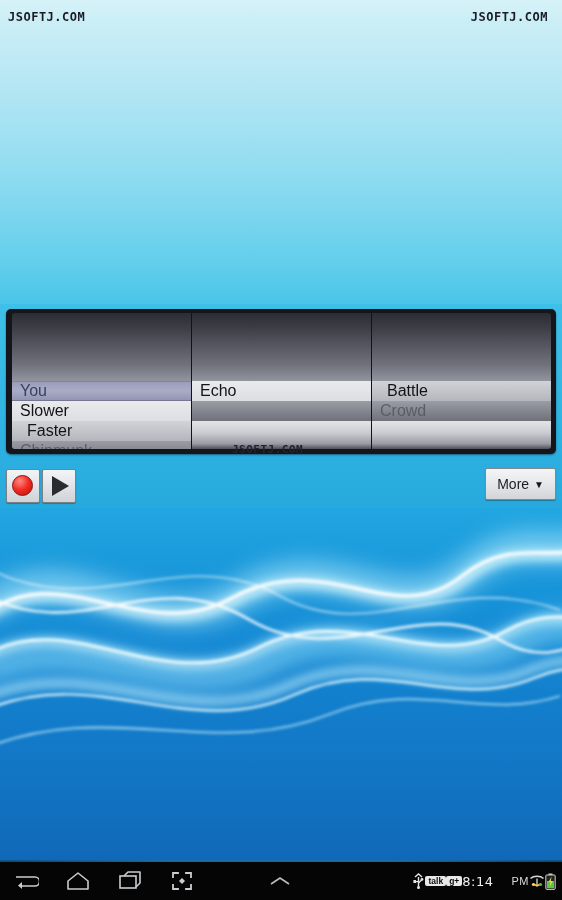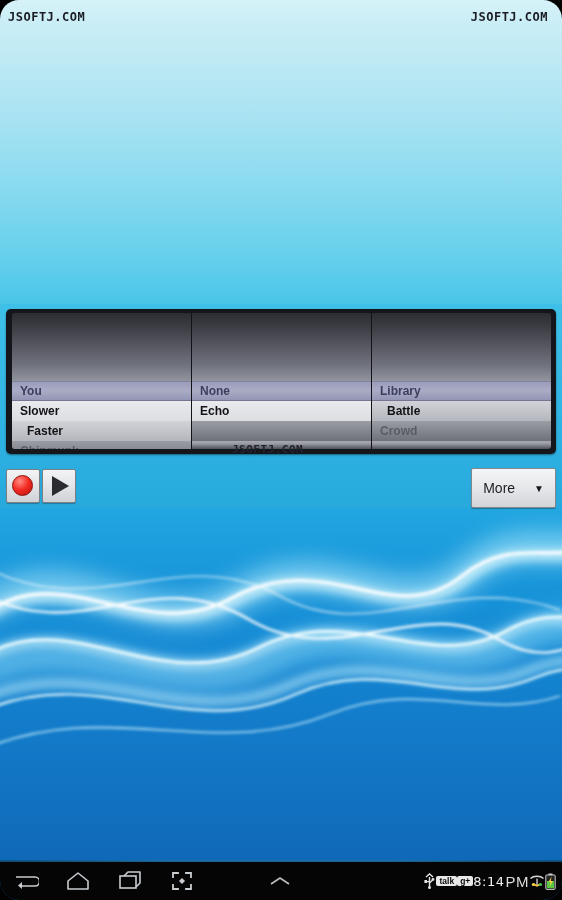--- a/index.html
+++ b/index.html
@@ -12,21 +12,20 @@
     height: 900px;
     overflow: hidden;
     font-family: "Liberation Sans", sans-serif;
   }
 
   #screen {
     position: relative;
     width: 562px;
     height: 900px;
     overflow: hidden;
-    border-radius: 19px;
   }
 
   
   .wallpaper {
     position: absolute;
     inset: 0;
     background:
       linear-gradient(to bottom,
         #d6f2f8 0px,
         #cbeef6 22px,
@@ -122,22 +121,22 @@
     position: absolute;
     left: 0;
     right: 0;
     top: 68px;
   }
 
   .spin-item {
     height: 20px;
     line-height: 20px;
     padding-left: 8px;
-    font-size: 12px;
-    font-weight: bold;
+    font-size: 16px;
+    font-weight: normal;
     color: #131317;
     box-sizing: border-box;
     white-space: nowrap;
     overflow: hidden;
   }
   .spin-item.selected {
     background: linear-gradient(to bottom, #9a9cbb 0%, #aaacc6 48%, #9295b4 100%);
     color: #3a3f5c;
     border-top: 1px solid #81849f;
     border-bottom: 1px solid #74778f;
@@ -189,25 +188,25 @@
     width: 0; height: 0;
     border-left: 17px solid #2a2a30;
     border-top: 10px solid transparent;
     border-bottom: 10px solid transparent;
   }
 
   .more-btn {
     position: absolute;
     right: 6px;
     top: 6px;
-    height: 40px;
+    height: 32px;
     padding: 0 11px;
     display: flex;
     align-items: center;
-    gap: 19px;
+    gap: 5px;
     border: 1px solid #84878c;
     border-radius: 2px;
     background: linear-gradient(to bottom, #f4f5f6 0%, #e6e7ea 50%, #d2d4d8 100%);
     box-shadow: 0 1px 1px rgba(0,0,0,.3);
     font-size: 14px;
     color: #1d1d20;
     cursor: pointer;
     box-sizing: border-box;
   }
   .more-caret { font-size: 10px; color: #16161a; }
@@ -281,23 +280,23 @@
     font-family: "Liberation Sans", sans-serif;
   }
   .clock {
     font-family: "DejaVu Sans", sans-serif;
     font-size: 13px;
     color: #f2f2f2;
     letter-spacing: 0.5px;
     line-height: 1;
   }
   .ampm {
-    font-size: 15px;
+    font-size: 11px;
     color: #dcdcdc;
-    margin-left: 1px;
+    margin-left: 18px;
     letter-spacing: .5px;
   }
 </style>
 </head>
 <body>
 
 <div id="screen">
 
   <div class="wallpaper"></div>
 
@@ -356,29 +355,27 @@
           <div class="spin-list">
             <div class="spin-item selected">You</div>
             <div class="spin-item r1">Slower</div>
             <div class="spin-item r2">Faster</div>
             <div class="spin-item r3">Chipmunk</div>
           </div>
         </div>
 
         <div class="spin-col">
           <div class="spin-list">
-            <div class="spin-item selected">None</div>
             <div class="spin-item r1">Echo</div>
             <div class="spin-item r3"></div>
           </div>
         </div>
 
         <div class="spin-col">
           <div class="spin-list">
-            <div class="spin-item selected">Library</div>
             <div class="spin-item r2">Battle</div>
             <div class="spin-item r3">Crowd</div>
           </div>
         </div>
 
       </div>
     </div>
 
     <div class="transport">
       <div class="tbtn rec">

